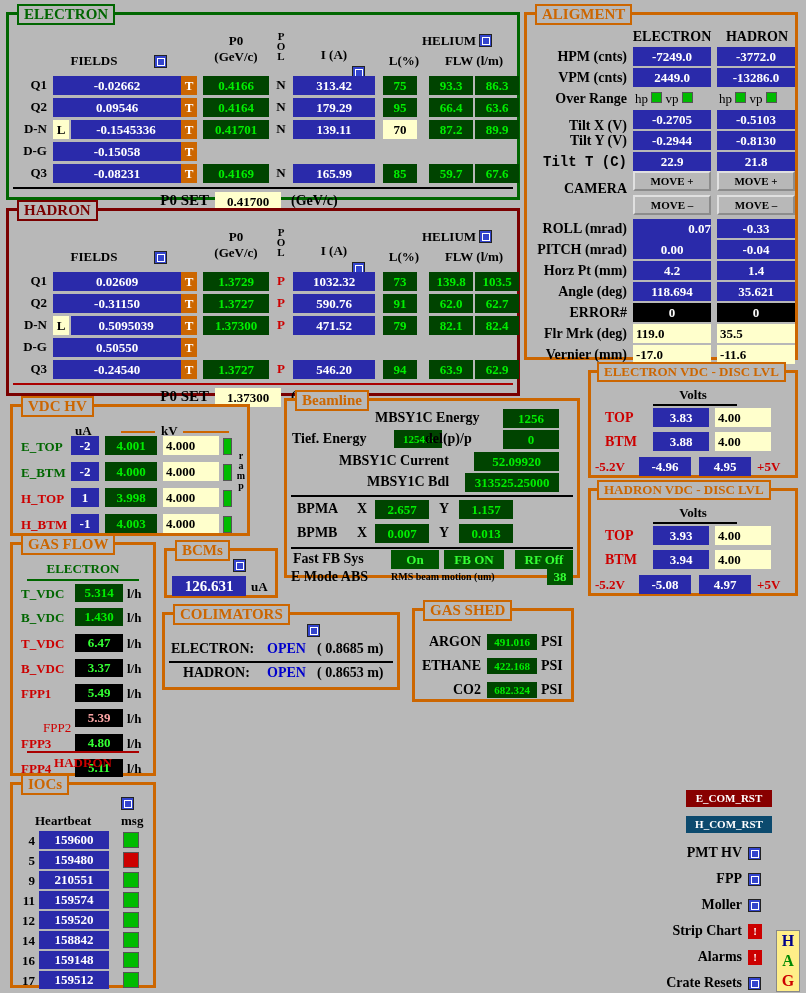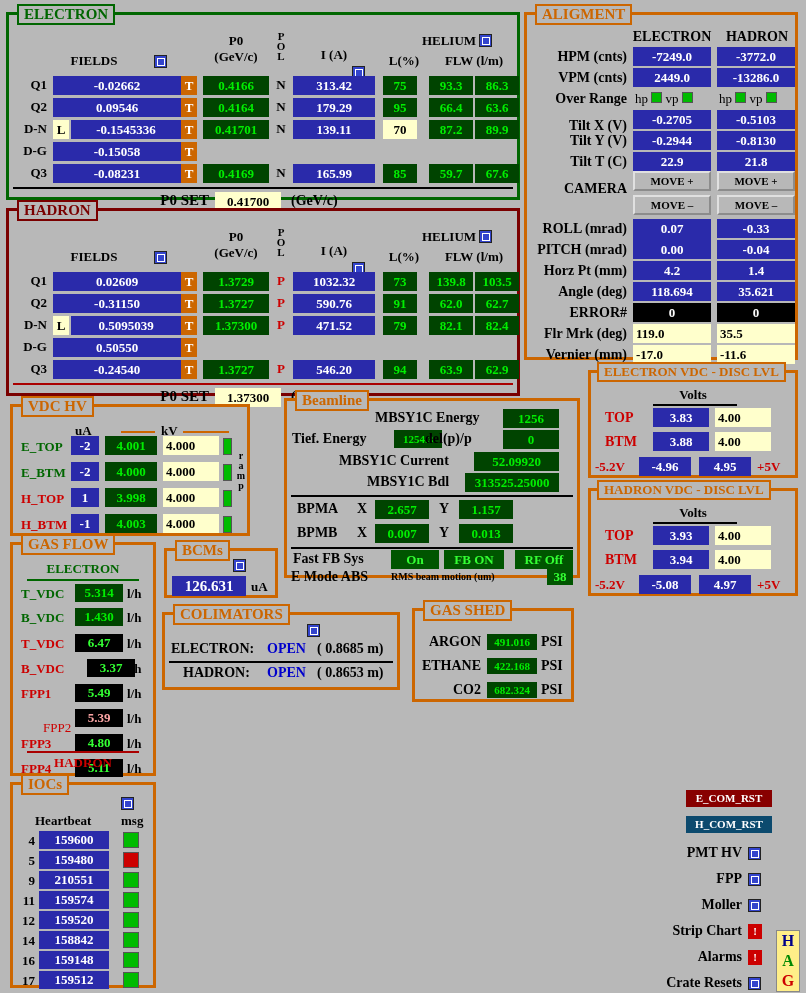--- a/index.html
+++ b/index.html
@@ -294,21 +294,21 @@
       <span class="fld green" style="position:absolute; left:62px; top:1px; width:48px; height:18px; line-height:18px;">1.430</span>
       <span style="position:absolute; left:114px; top:3px; font-weight:bold;">l/h</span>
     </div>
     <div style="position:relative; height:25px;">
       <span class="red" style="position:absolute; left:8px; top:3px; font-weight:bold;">T_VDC</span>
       <span class="fld black" style="position:absolute; left:62px; top:1px; width:48px; height:18px; line-height:18px; color:#33ff33;">6.47</span>
       <span style="position:absolute; left:114px; top:3px; font-weight:bold;">l/h</span>
     </div>
     <div style="position:relative; height:25px;">
       <span class="red" style="position:absolute; left:8px; top:3px; font-weight:bold;">B_VDC</span>
-      <span class="fld black" style="position:absolute; left:62px; top:1px; width:48px; height:18px; line-height:18px; color:#33ff33;margin-left:12px;">3.37</span>
+      <span class="fld black" style="position:absolute; left:62px; top:1px; width:48px; height:18px; line-height:18px; color:#33ff33;">3.37</span>
       <span style="position:absolute; left:114px; top:3px; font-weight:bold;">l/h</span>
     </div>
     <div style="position:relative; height:25px;">
       <span class="red" style="position:absolute; left:8px; top:3px; font-weight:bold;">FPP1</span>
       <span class="fld black" style="position:absolute; left:62px; top:1px; width:48px; height:18px; line-height:18px; color:#33ff33;">5.49</span>
       <span style="position:absolute; left:114px; top:3px; font-weight:bold;">l/h</span>
     </div>
     <div style="position:relative; height:25px;">
       <span class="red" style="position:absolute; left:8px; top:12px; font-weight:normal;margin-left:22px;">FPP2</span>
       <span class="fld black" style="position:absolute; left:62px; top:1px; width:48px; height:18px; line-height:18px; color:#fca5a5;">5.39</span>
@@ -499,36 +499,36 @@
       <span class="lbl" style="position:absolute; left:0; top:8px; width:100px; font-size:14px;">Tilt X (V)</span>
       <span class="fld blue" style="position:absolute; left:106px; top:0; width:78px; height:19px; line-height:19px;">-0.2705</span>
       <span class="fld blue" style="position:absolute; left:190px; top:0; width:78px; height:19px; line-height:19px;">-0.5103</span>
     </div>
     <div style="position:relative; height:21px;">
       <span class="lbl" style="position:absolute; left:0; top:2px; width:100px; font-size:14px;">Tilt Y (V)</span>
       <span class="fld blue" style="position:absolute; left:106px; top:0; width:78px; height:19px; line-height:19px;">-0.2944</span>
       <span class="fld blue" style="position:absolute; left:190px; top:0; width:78px; height:19px; line-height:19px;">-0.8130</span>
     </div>
     <div style="position:relative; height:21px;">
-      <span class="lbl" style="position:absolute; left:0; top:2px; width:100px; font-size:14px;">Tilt T (C)</span>
+      <span class="lbl" style="position:absolute; left:0; top:2px; width:100px; font-size:14px;font-family:Liberation Mono, monospace;">Tilt T (C)</span>
       <span class="fld blue" style="position:absolute; left:106px; top:0; width:78px; height:19px; line-height:19px;">22.9</span>
       <span class="fld blue" style="position:absolute; left:190px; top:0; width:78px; height:19px; line-height:19px;">21.8</span>
     </div>
   </div>
 
   <div class="lbl" style="position:absolute; left:0; top:166px; width:100px; font-size:14px;">CAMERA</div>
   <div class="btn3d" style="position:absolute; left:106px; top:156px; width:78px; height:20px; font-size:11px; line-height:17px;">MOVE +</div>
   <div class="btn3d" style="position:absolute; left:190px; top:156px; width:78px; height:20px; font-size:11px; line-height:17px;">MOVE +</div>
   <div class="btn3d" style="position:absolute; left:106px; top:180px; width:78px; height:20px; font-size:11px; line-height:17px;">MOVE –</div>
   <div class="btn3d" style="position:absolute; left:190px; top:180px; width:78px; height:20px; font-size:11px; line-height:17px;">MOVE –</div>
 
   <div style="position:absolute; left:0; top:204px; width:100%;">
     <div style="position:relative; height:21px;">
       <span class="lbl" style="position:absolute; left:0; top:2px; width:100px; font-size:14px;">ROLL (mrad)</span>
-      <span class="fld blue" style="position:absolute; left:106px; top:0; width:78px; height:36px; line-height:19px;">0.07</span>
+      <span class="fld blue" style="position:absolute; left:106px; top:0; width:78px; height:36px; line-height:19px;text-align:right;">0.07</span>
       <span class="fld blue" style="position:absolute; left:190px; top:0; width:78px; height:19px; line-height:19px;">-0.33</span>
     </div>
     <div style="position:relative; height:21px;">
       <span class="lbl" style="position:absolute; left:0; top:2px; width:100px; font-size:14px;">PITCH (mrad)</span>
       <span class="fld blue" style="position:absolute; left:106px; top:0; width:78px; height:19px; line-height:19px;">0.00</span>
       <span class="fld blue" style="position:absolute; left:190px; top:0; width:78px; height:19px; line-height:19px;">-0.04</span>
     </div>
     <div style="position:relative; height:21px;">
       <span class="lbl" style="position:absolute; left:0; top:2px; width:100px; font-size:14px;">Horz Pt (mm)</span>
       <span class="fld blue" style="position:absolute; left:106px; top:0; width:78px; height:19px; line-height:19px;">4.2</span>

